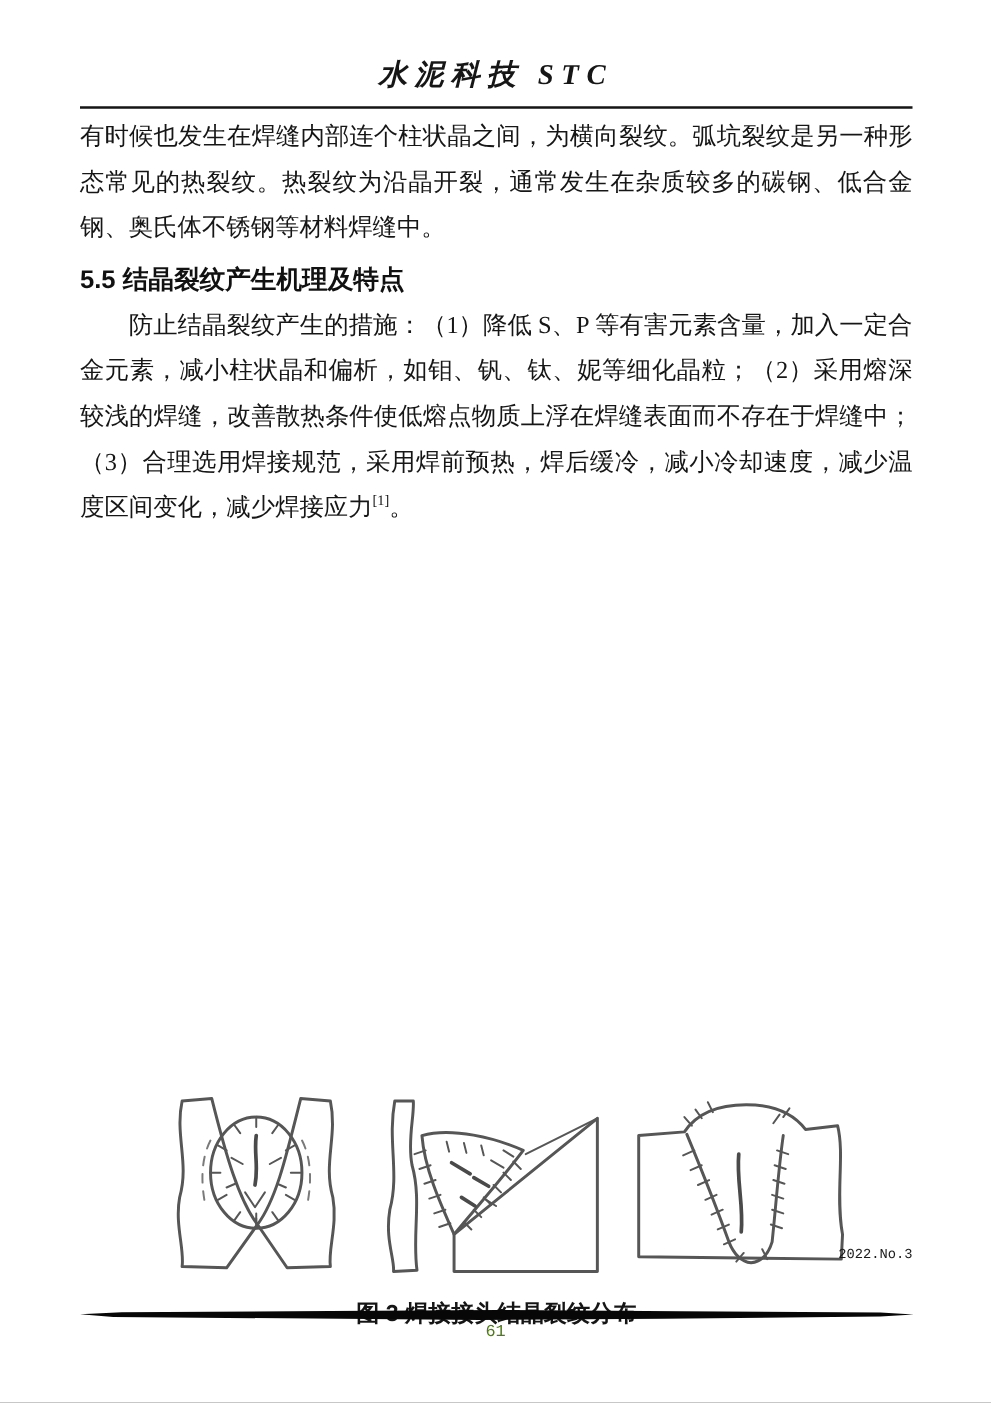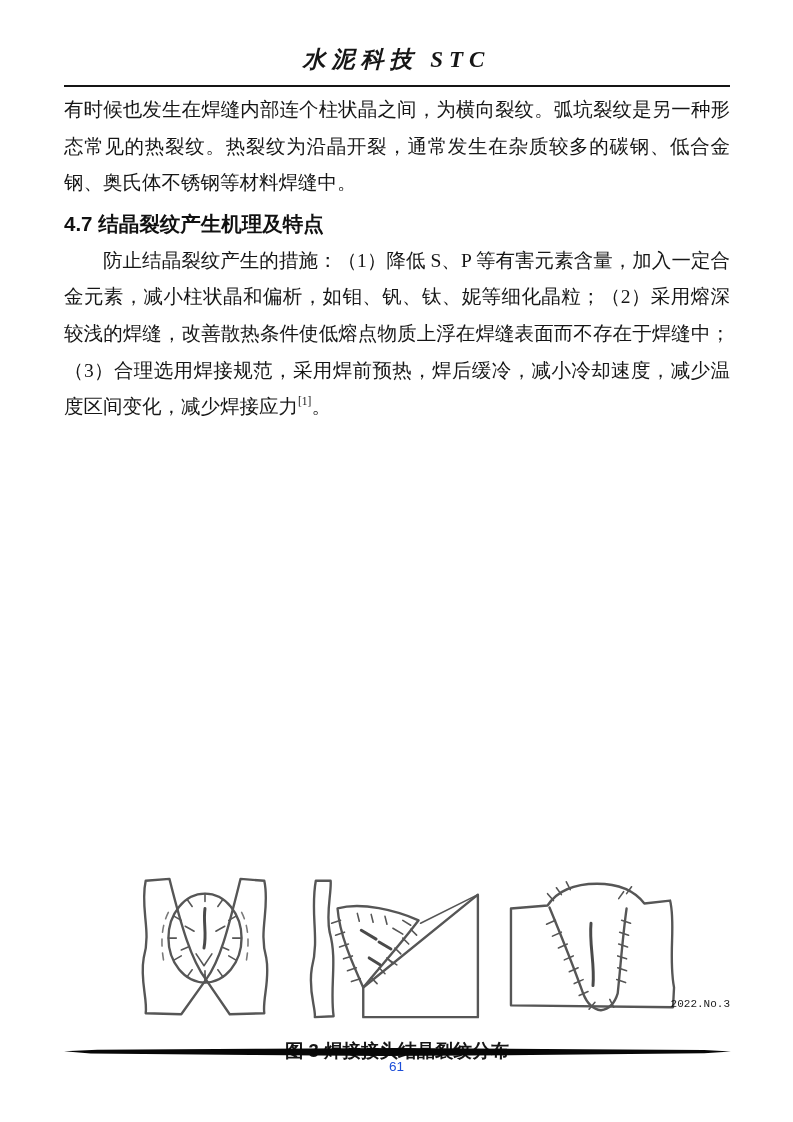--- a/index.html
+++ b/index.html
@@ -105,23 +105,23 @@
     height: 8px;
     background: #070707;
     clip-path: polygon(0% 42%, 5% 22%, 30% 10%, 50% 0%, 72% 12%, 96% 24%, 100% 44%, 96% 66%, 70% 88%, 48% 100%, 28% 86%, 4% 70%);
   }
   .footer-page-number {
     position: absolute;
     top: 1059px;
     left: 0;
     width: 100%;
     text-align: center;
-    font-family: Liberation Sans, sans-serif;
+    font-family: Liberation Mono, monospace;
     font-size: 13.5px;
-    color: #1d4ed8;
+    color: #4d7c0f;
   }
   .footer-issue {
     position: absolute;
     top: 998px;
     right: 63px;
     font-family: Liberation Mono, monospace;
     font-size: 11px;
     color: #1a1a1a;
   }
 </style>
@@ -129,21 +129,21 @@
 <body>
 
 <div class="page">
 
   <div class="header-title">水泥科技 STC</div>
   <div class="header-rule"></div>
 
   <div class="body-text">
     <p class="para">有时候也发生在焊缝内部连个柱状晶之间，为横向裂纹。弧坑裂纹是另一种形态常见的热裂纹。热裂纹为沿晶开裂，通常发生在杂质较多的碳钢、低合金钢、奥氏体不锈钢等材料焊缝中。</p>
 
-    <h3 class="section-heading">4.7 结晶裂纹产生机理及特点</h3>
+    <h3 class="section-heading">5.5 结晶裂纹产生机理及特点</h3>
 
 
     <p class="para indent"><span>防止结晶裂纹产生的措施：（1）降低 S、P 等有害元素含量，加入一定合金元素，减小柱状晶和偏析，如钼、钒、钛、妮等细化晶粒；（2）采用熔深较浅的焊缝，改善散热条件使低熔点物质上浮在焊缝表面而不存在于焊缝中；（3）合理选用焊接规范，采用焊前预热，焊后缓冷，减小冷却速度，减少温度区间变化，减少焊接应力</span><sup class="ref">[1]</sup><span>。</span></p>
 
   </div>
 
   <div class="figure-block">
     <div class="sketch-row">
 
       <svg class="sketch" width="172" height="160" viewBox="0 0 172 160">

